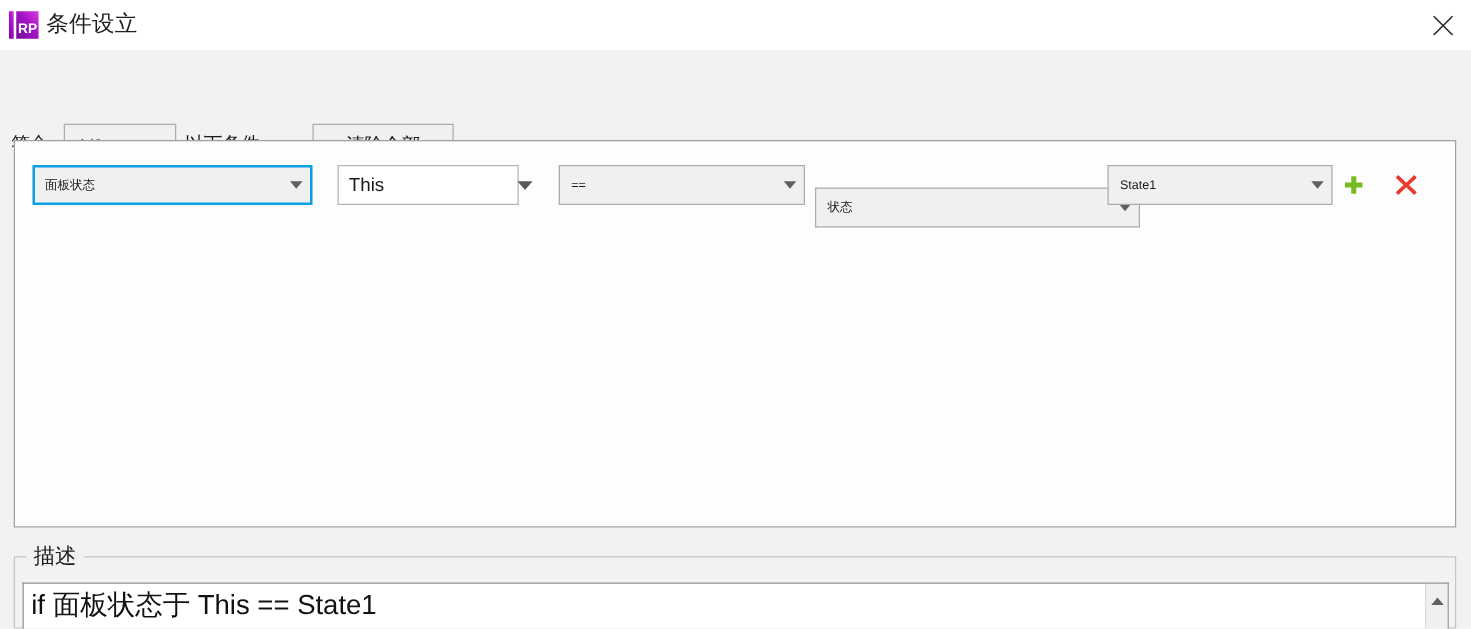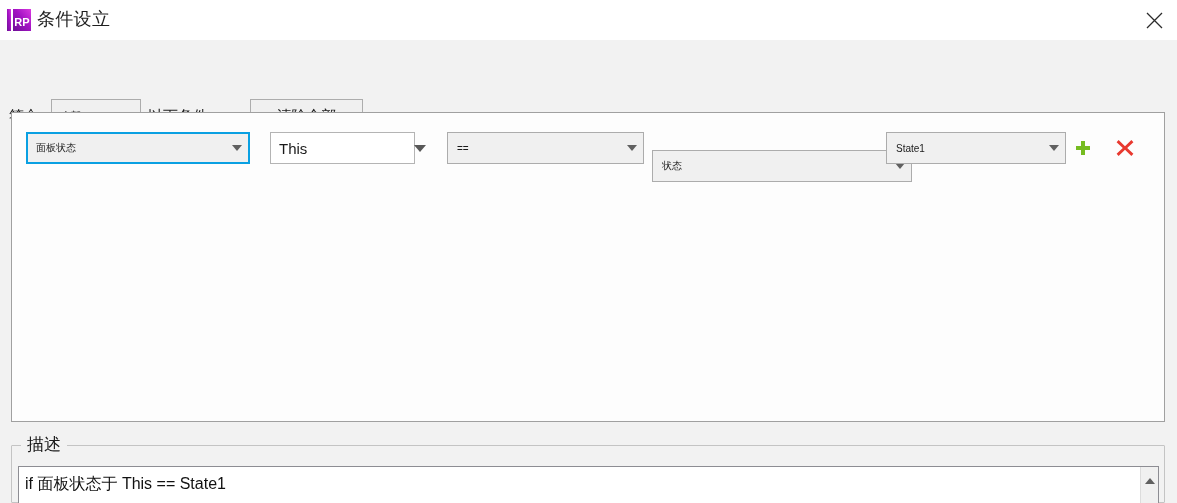--- a/index.html
+++ b/index.html
@@ -231,21 +231,21 @@
     width: 1141px; height: 40px;
     box-sizing: border-box;
     background: #ffffff;
     border: 1px solid #8d8d93;
     border-bottom: none;
     overflow: hidden;
   }
   .desc-text {
     position: absolute;
     left: 6px; top: 7px;
-    font-size: 16px;
+    font-size: 22px;
     color: #111111;
     white-space: nowrap;
     line-height: 20px;
   }
   .desc-scroll {
     position: absolute;
     right: 0; top: 0;
     width: 17px; height: 100%;
     background: #f0f0f0;
     border-left: 1px solid #dcdcdc;

